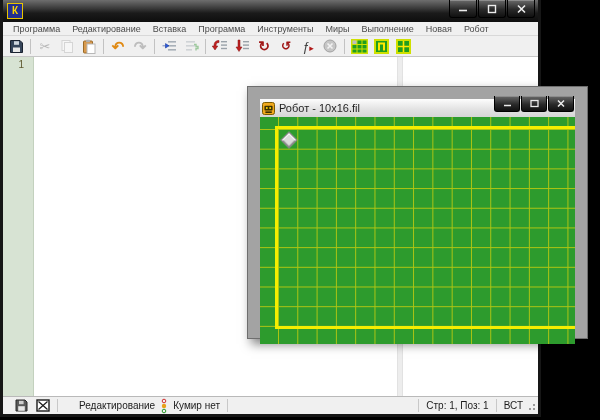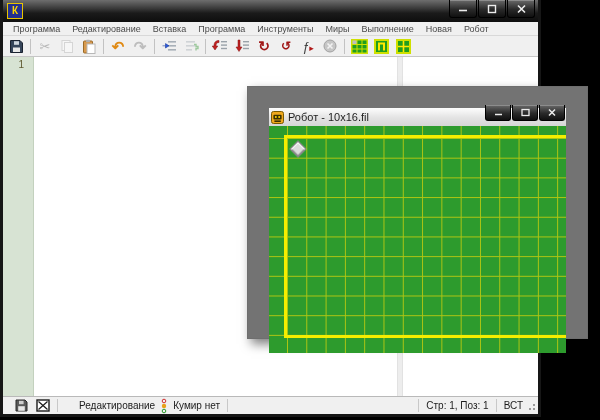--- a/index.html
+++ b/index.html
@@ -65,21 +65,21 @@
     font-size:10px;color:#1c1c1c;position:relative;
   }
   .sb-sep{width:1px;height:13px;background:#c8c8c8;margin:0 7px;flex:0 0 auto;}
   .sb-icon{flex:0 0 auto;display:flex;align-items:center;}
   .sb-text{white-space:nowrap;}
   .sb-spacer{flex:1 1 auto;}
   .grip{margin:4px 2px 0 4px;}
   
   .robot-window{
     position:absolute;left:247px;top:86px;width:341px;height:253px;z-index:10;
-    box-sizing:border-box;background:#737373;border:1px solid #6e6e6e;padding:21px;
+    box-sizing:border-box;background:#a3a3a3;border:1px solid #6e6e6e;padding:12px;
     box-shadow:4px 5px 10px rgba(0,0,0,.5);
   }
   .rw-titlebar{
     height:18px;position:relative;display:flex;align-items:center;
     background:linear-gradient(#fdfdfd,#e3e3e3 55%,#d6d6d6);
   }
   .rw-title-text{font-size:11px;color:#1f1f1f;margin-left:4px;white-space:nowrap;}
   .rw-controls{position:absolute;right:1px;top:-3px;display:flex;}
   .rw-btn{
     width:24px;height:15px;margin-left:1px;

